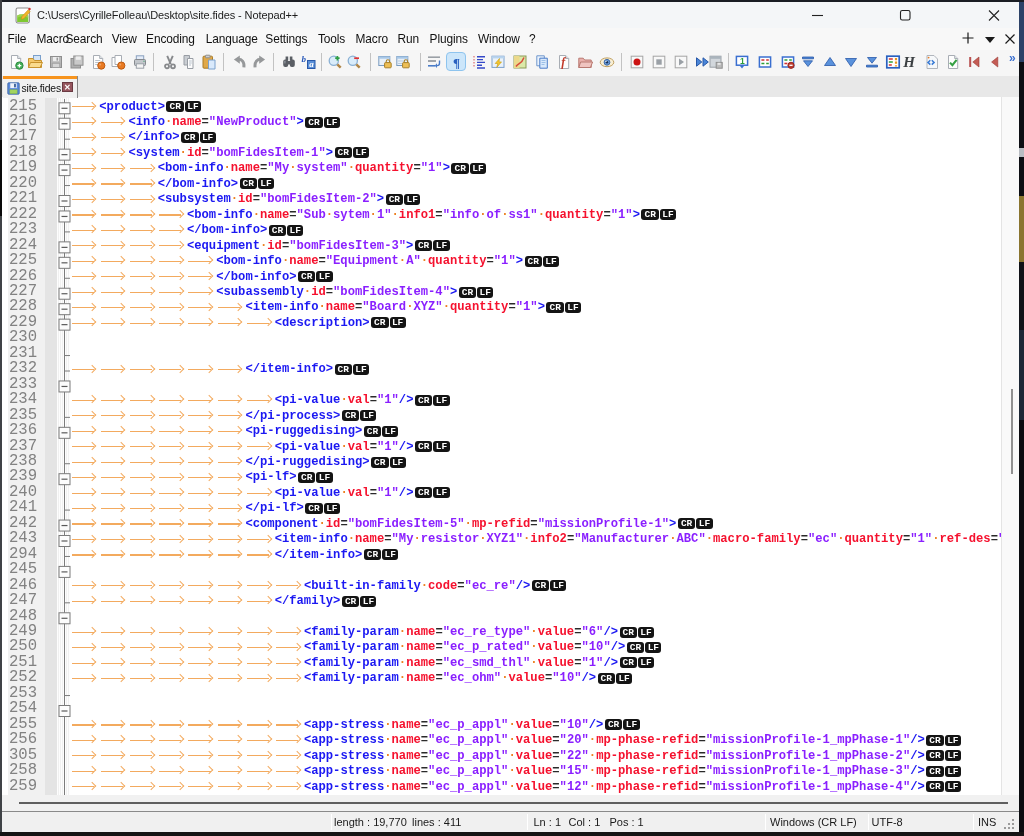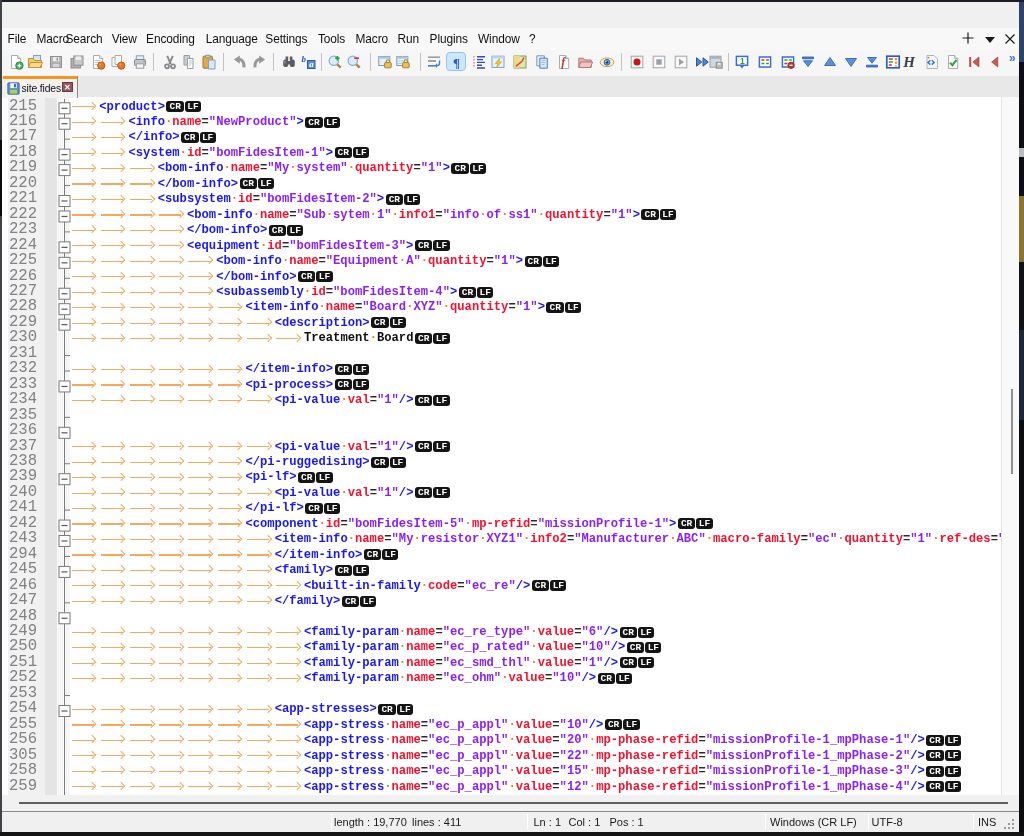--- a/index.html
+++ b/index.html
@@ -34,20 +34,39 @@
 #vsb{position:absolute;left:999px;top:95px;width:18px;height:698px;background:#f9f9f9;border-left:1px solid #e4e4e4}
 #vsb .th{position:absolute;left:9.3px;top:292px;width:2.2px;height:85px;background:#909090}
 #hsb{position:absolute;left:0;top:793px;width:999px;height:16px;background:#f1f1f1}
 #hsb .th{position:absolute;left:17px;top:6.5px;width:989px;height:2.5px;background:#5f5f5f}
 #status{position:absolute;left:0;top:809px;width:100%;height:21px;background:#f0f0f0;border-top:1px solid #8a8a8a}
 #status span{position:absolute;top:3.5px;font-size:11px;color:#1a1a1a}
 #status i{position:absolute;top:2px;width:1px;height:16px;background:#bbb;border-right:1px solid #fff}
 .wbtn{position:absolute;top:0;height:26px;color:#222}
 </style></head><body>
 <div id="win">
+  <div id="title">
+    <svg width="17" height="17" viewBox="0 0 16 16" style="position:absolute;left:13px;top:5px">
+        <rect x="1" y="1" width="12.5" height="14" rx="1.5" fill="#fff" stroke="#8a8a8a"></rect>
+        <path d="M2 8c3-1.5 7-1.5 10.5 0V14H2z" fill="#7ec832"></path>
+        <path d="M2 8c3-1.5 7-1.5 10.5 0V10C9 8.5 5 8.5 2 10z" fill="#a8d860" opacity=".7"></path>
+        <path d="M12.5 2.5L6.5 9l-.8 2.6L8.3 11l6-6.5z" fill="#f0b428" stroke="#c08a10" stroke-width=".5"></path>
+        <circle cx="13.7" cy="1.8" r="1.1" fill="#d82a2a"></circle>
+      </svg>
+    <span class="txt">C:\Users\CyrilleFolleau\Desktop\site.fides - Notepad++</span>
+    <svg class="wbtn" style="left:805px" width="20" height="26">
+        <path d="M5 13.5h11" stroke="#222" stroke-width="1.1"></path>
+      </svg>
+    <svg class="wbtn" style="left:893px" width="20" height="26">
+        <rect x="5.5" y="8.5" width="9.5" height="9.5" rx="1.8" fill="none" stroke="#222" stroke-width="1.1"></rect>
+      </svg>
+    <svg class="wbtn" style="left:981px" width="22" height="26">
+        <path d="M6 8.5l10 10M16 8.5l-10 10" stroke="#222" stroke-width="1.1"></path>
+      </svg>
+  </div>
   <div id="menu">
       <span style="left:5.5px">File</span>
       <span style="left:34.5px">Macro</span>
       <span style="left:63.5px">Search</span>
       <span style="left:109.7px">View</span>
       <span style="left:144.1px">Encoding</span>
       <span style="left:203.7px">Language</span>
       <span style="left:263.3px">Settings</span>
       <span style="left:315.9px">Tools</span>
       <span style="left:353.5px">Macro</span>
@@ -426,40 +445,38 @@
       <div class="ln" style="top:78.82px"><b class="t"></b><b class="t"></b><b class="t"></b><span class="b">&lt;/bom-info&gt;</span><em>CR</em><em class="l">LF</em></div>
       <div class="ln" style="top:94.28px"><b class="t"></b><b class="t"></b><b class="t"></b><span class="b">&lt;subsystem</span><span class="x"><i>·</i></span><span class="r">id</span><span class="e">=</span><span class="p">"bomFidesItem-2"</span><span class="b">&gt;</span><em>CR</em><em class="l">LF</em></div>
       <div class="ln" style="top:109.73px"><b class="t"></b><b class="t"></b><b class="t"></b><b class="t"></b><span class="b">&lt;bom-info</span><span class="x"><i>·</i></span><span class="r">name</span><span class="e">=</span><span class="p">"Sub<i>·</i>sytem<i>·</i>1"</span><span class="x"><i>·</i></span><span class="r">info1</span><span class="e">=</span><span class="p">"info<i>·</i>of<i>·</i>ss1"</span><span class="x"><i>·</i></span><span class="r">quantity</span><span class="e">=</span><span class="p">"1"</span><span class="b">&gt;</span><em>CR</em><em class="l">LF</em></div>
       <div class="ln" style="top:125.19px"><b class="t"></b><b class="t"></b><b class="t"></b><b class="t"></b><span class="b">&lt;/bom-info&gt;</span><em>CR</em><em class="l">LF</em></div>
       <div class="ln" style="top:140.64px"><b class="t"></b><b class="t"></b><b class="t"></b><b class="t"></b><span class="b">&lt;equipment</span><span class="x"><i>·</i></span><span class="r">id</span><span class="e">=</span><span class="p">"bomFidesItem-3"</span><span class="b">&gt;</span><em>CR</em><em class="l">LF</em></div>
       <div class="ln" style="top:156.09px"><b class="t"></b><b class="t"></b><b class="t"></b><b class="t"></b><b class="t"></b><span class="b">&lt;bom-info</span><span class="x"><i>·</i></span><span class="r">name</span><span class="e">=</span><span class="p">"Equipment<i>·</i>A"</span><span class="x"><i>·</i></span><span class="r">quantity</span><span class="e">=</span><span class="p">"1"</span><span class="b">&gt;</span><em>CR</em><em class="l">LF</em></div>
       <div class="ln" style="top:171.55px"><b class="t"></b><b class="t"></b><b class="t"></b><b class="t"></b><b class="t"></b><span class="b">&lt;/bom-info&gt;</span><em>CR</em><em class="l">LF</em></div>
       <div class="ln" style="top:187.00px"><b class="t"></b><b class="t"></b><b class="t"></b><b class="t"></b><b class="t"></b><span class="b">&lt;subassembly</span><span class="x"><i>·</i></span><span class="r">id</span><span class="e">=</span><span class="p">"bomFidesItem-4"</span><span class="b">&gt;</span><em>CR</em><em class="l">LF</em></div>
       <div class="ln" style="top:202.46px"><b class="t"></b><b class="t"></b><b class="t"></b><b class="t"></b><b class="t"></b><b class="t"></b><span class="b">&lt;item-info</span><span class="x"><i>·</i></span><span class="r">name</span><span class="e">=</span><span class="p">"Board<i>·</i>XYZ"</span><span class="x"><i>·</i></span><span class="r">quantity</span><span class="e">=</span><span class="p">"1"</span><span class="b">&gt;</span><em>CR</em><em class="l">LF</em></div>
       <div class="ln" style="top:217.91px"><b class="t"></b><b class="t"></b><b class="t"></b><b class="t"></b><b class="t"></b><b class="t"></b><b class="t"></b><span class="b">&lt;description&gt;</span><em>CR</em><em class="l">LF</em></div>
-      <div class="ln" style="top:233.37px"><b class="t"></b><b class="t"></b><b class="t"></b><b class="t"></b><b class="t"></b><b class="t"></b><b class="t"></b><b class="t"></b><span class="x">Treatment<i>·</i>Board</span><em>CR</em><em class="l">LF</em></div>
       <div class="ln" style="top:264.28px"><b class="t"></b><b class="t"></b><b class="t"></b><b class="t"></b><b class="t"></b><b class="t"></b><span class="b">&lt;/item-info&gt;</span><em>CR</em><em class="l">LF</em></div>
-      <div class="ln" style="top:279.73px"><b class="t"></b><b class="t"></b><b class="t"></b><b class="t"></b><b class="t"></b><b class="t"></b><span class="b">&lt;pi-process&gt;</span><em>CR</em><em class="l">LF</em></div>
       <div class="ln" style="top:295.19px"><b class="t"></b><b class="t"></b><b class="t"></b><b class="t"></b><b class="t"></b><b class="t"></b><b class="t"></b><span class="b">&lt;pi-value</span><span class="x"><i>·</i></span><span class="r">val</span><span class="e">=</span><span class="p">"1"</span><span class="b">/&gt;</span><em>CR</em><em class="l">LF</em></div>
+      <div class="ln" style="top:310.64px"><b class="t"></b><b class="t"></b><b class="t"></b><b class="t"></b><b class="t"></b><b class="t"></b><span class="b">&lt;/pi-process&gt;</span><em>CR</em><em class="l">LF</em></div>
+      <div class="ln" style="top:326.09px"><b class="t"></b><b class="t"></b><b class="t"></b><b class="t"></b><b class="t"></b><b class="t"></b><span class="b">&lt;pi-ruggedising&gt;</span><em>CR</em><em class="l">LF</em></div>
       <div class="ln" style="top:341.55px"><b class="t"></b><b class="t"></b><b class="t"></b><b class="t"></b><b class="t"></b><b class="t"></b><b class="t"></b><span class="b">&lt;pi-value</span><span class="x"><i>·</i></span><span class="r">val</span><span class="e">=</span><span class="p">"1"</span><span class="b">/&gt;</span><em>CR</em><em class="l">LF</em></div>
       <div class="ln" style="top:357.00px"><b class="t"></b><b class="t"></b><b class="t"></b><b class="t"></b><b class="t"></b><b class="t"></b><span class="b">&lt;/pi-ruggedising&gt;</span><em>CR</em><em class="l">LF</em></div>
       <div class="ln" style="top:372.46px"><b class="t"></b><b class="t"></b><b class="t"></b><b class="t"></b><b class="t"></b><b class="t"></b><span class="b">&lt;pi-lf&gt;</span><em>CR</em><em class="l">LF</em></div>
       <div class="ln" style="top:387.91px"><b class="t"></b><b class="t"></b><b class="t"></b><b class="t"></b><b class="t"></b><b class="t"></b><b class="t"></b><span class="b">&lt;pi-value</span><span class="x"><i>·</i></span><span class="r">val</span><span class="e">=</span><span class="p">"1"</span><span class="b">/&gt;</span><em>CR</em><em class="l">LF</em></div>
       <div class="ln" style="top:403.37px"><b class="t"></b><b class="t"></b><b class="t"></b><b class="t"></b><b class="t"></b><b class="t"></b><span class="b">&lt;/pi-lf&gt;</span><em>CR</em><em class="l">LF</em></div>
       <div class="ln" style="top:418.82px"><b class="t"></b><b class="t"></b><b class="t"></b><b class="t"></b><b class="t"></b><b class="t"></b><span class="b">&lt;component</span><span class="x"><i>·</i></span><span class="r">id</span><span class="e">=</span><span class="p">"bomFidesItem-5"</span><span class="x"><i>·</i></span><span class="r">mp-refid</span><span class="e">=</span><span class="p">"missionProfile-1"</span><span class="b">&gt;</span><em>CR</em><em class="l">LF</em></div>
       <div class="ln" style="top:434.28px"><b class="t"></b><b class="t"></b><b class="t"></b><b class="t"></b><b class="t"></b><b class="t"></b><b class="t"></b><span class="b">&lt;item-info</span><span class="x"><i>·</i></span><span class="r">name</span><span class="e">=</span><span class="p">"My<i>·</i>resistor<i>·</i>XYZ1"</span><span class="x"><i>·</i></span><span class="r">info2</span><span class="e">=</span><span class="p">"Manufacturer<i>·</i>ABC"</span><span class="x"><i>·</i></span><span class="r">macro-family</span><span class="e">=</span><span class="p">"ec"</span><span class="x"><i>·</i></span><span class="r">quantity</span><span class="e">=</span><span class="p">"1"</span><span class="x"><i>·</i></span><span class="r">ref-des</span><span class="e">=</span><span class="p">"</span></div>
       <div class="ln" style="top:449.73px"><b class="t"></b><b class="t"></b><b class="t"></b><b class="t"></b><b class="t"></b><b class="t"></b><b class="t"></b><span class="b">&lt;/item-info&gt;</span><em>CR</em><em class="l">LF</em></div>
-      <div class="ln" style="top:465.19px"><b class="t"></b><b class="t"></b><b class="t"></b><b class="t"></b><b class="t"></b><b class="t"></b><b class="t"></b><span class="b">&lt;family&gt;</span><em>CR</em><em class="l">LF</em></div>
       <div class="ln" style="top:480.64px"><b class="t"></b><b class="t"></b><b class="t"></b><b class="t"></b><b class="t"></b><b class="t"></b><b class="t"></b><b class="t"></b><span class="b">&lt;built-in-family</span><span class="x"><i>·</i></span><span class="r">code</span><span class="e">=</span><span class="p">"ec_re"</span><span class="b">/&gt;</span><em>CR</em><em class="l">LF</em></div>
       <div class="ln" style="top:496.09px"><b class="t"></b><b class="t"></b><b class="t"></b><b class="t"></b><b class="t"></b><b class="t"></b><b class="t"></b><span class="b">&lt;/family&gt;</span><em>CR</em><em class="l">LF</em></div>
       <div class="ln" style="top:527.00px"><b class="t"></b><b class="t"></b><b class="t"></b><b class="t"></b><b class="t"></b><b class="t"></b><b class="t"></b><b class="t"></b><span class="b">&lt;family-param</span><span class="x"><i>·</i></span><span class="r">name</span><span class="e">=</span><span class="p">"ec_re_type"</span><span class="x"><i>·</i></span><span class="r">value</span><span class="e">=</span><span class="p">"6"</span><span class="b">/&gt;</span><em>CR</em><em class="l">LF</em></div>
       <div class="ln" style="top:542.46px"><b class="t"></b><b class="t"></b><b class="t"></b><b class="t"></b><b class="t"></b><b class="t"></b><b class="t"></b><b class="t"></b><span class="b">&lt;family-param</span><span class="x"><i>·</i></span><span class="r">name</span><span class="e">=</span><span class="p">"ec_p_rated"</span><span class="x"><i>·</i></span><span class="r">value</span><span class="e">=</span><span class="p">"10"</span><span class="b">/&gt;</span><em>CR</em><em class="l">LF</em></div>
       <div class="ln" style="top:557.91px"><b class="t"></b><b class="t"></b><b class="t"></b><b class="t"></b><b class="t"></b><b class="t"></b><b class="t"></b><b class="t"></b><span class="b">&lt;family-param</span><span class="x"><i>·</i></span><span class="r">name</span><span class="e">=</span><span class="p">"ec_smd_thl"</span><span class="x"><i>·</i></span><span class="r">value</span><span class="e">=</span><span class="p">"1"</span><span class="b">/&gt;</span><em>CR</em><em class="l">LF</em></div>
       <div class="ln" style="top:573.37px"><b class="t"></b><b class="t"></b><b class="t"></b><b class="t"></b><b class="t"></b><b class="t"></b><b class="t"></b><b class="t"></b><span class="b">&lt;family-param</span><span class="x"><i>·</i></span><span class="r">name</span><span class="e">=</span><span class="p">"ec_ohm"</span><span class="x"><i>·</i></span><span class="r">value</span><span class="e">=</span><span class="p">"10"</span><span class="b">/&gt;</span><em>CR</em><em class="l">LF</em></div>
-      <div class="ln" style="top:604.28px"><b class="t"></b><b class="t"></b><b class="t"></b><b class="t"></b><b class="t"></b><b class="t"></b><b class="t"></b><span class="b">&lt;app-stresses&gt;</span><em>CR</em><em class="l">LF</em></div>
       <div class="ln" style="top:619.73px"><b class="t"></b><b class="t"></b><b class="t"></b><b class="t"></b><b class="t"></b><b class="t"></b><b class="t"></b><b class="t"></b><span class="b">&lt;app-stress</span><span class="x"><i>·</i></span><span class="r">name</span><span class="e">=</span><span class="p">"ec_p_appl"</span><span class="x"><i>·</i></span><span class="r">value</span><span class="e">=</span><span class="p">"10"</span><span class="b">/&gt;</span><em>CR</em><em class="l">LF</em></div>
       <div class="ln" style="top:635.18px"><b class="t"></b><b class="t"></b><b class="t"></b><b class="t"></b><b class="t"></b><b class="t"></b><b class="t"></b><b class="t"></b><span class="b">&lt;app-stress</span><span class="x"><i>·</i></span><span class="r">name</span><span class="e">=</span><span class="p">"ec_p_appl"</span><span class="x"><i>·</i></span><span class="r">value</span><span class="e">=</span><span class="p">"20"</span><span class="x"><i>·</i></span><span class="r">mp-phase-refid</span><span class="e">=</span><span class="p">"missionProfile-1_mpPhase-1"</span><span class="b">/&gt;</span><em>CR</em><em class="l">LF</em></div>
       <div class="ln" style="top:650.64px"><b class="t"></b><b class="t"></b><b class="t"></b><b class="t"></b><b class="t"></b><b class="t"></b><b class="t"></b><b class="t"></b><span class="b">&lt;app-stress</span><span class="x"><i>·</i></span><span class="r">name</span><span class="e">=</span><span class="p">"ec_p_appl"</span><span class="x"><i>·</i></span><span class="r">value</span><span class="e">=</span><span class="p">"22"</span><span class="x"><i>·</i></span><span class="r">mp-phase-refid</span><span class="e">=</span><span class="p">"missionProfile-1_mpPhase-2"</span><span class="b">/&gt;</span><em>CR</em><em class="l">LF</em></div>
       <div class="ln" style="top:666.09px"><b class="t"></b><b class="t"></b><b class="t"></b><b class="t"></b><b class="t"></b><b class="t"></b><b class="t"></b><b class="t"></b><span class="b">&lt;app-stress</span><span class="x"><i>·</i></span><span class="r">name</span><span class="e">=</span><span class="p">"ec_p_appl"</span><span class="x"><i>·</i></span><span class="r">value</span><span class="e">=</span><span class="p">"15"</span><span class="x"><i>·</i></span><span class="r">mp-phase-refid</span><span class="e">=</span><span class="p">"missionProfile-1_mpPhase-3"</span><span class="b">/&gt;</span><em>CR</em><em class="l">LF</em></div>
       <div class="ln" style="top:681.55px"><b class="t"></b><b class="t"></b><b class="t"></b><b class="t"></b><b class="t"></b><b class="t"></b><b class="t"></b><b class="t"></b><span class="b">&lt;app-stress</span><span class="x"><i>·</i></span><span class="r">name</span><span class="e">=</span><span class="p">"ec_p_appl"</span><span class="x"><i>·</i></span><span class="r">value</span><span class="e">=</span><span class="p">"12"</span><span class="x"><i>·</i></span><span class="r">mp-phase-refid</span><span class="e">=</span><span class="p">"missionProfile-1_mpPhase-4"</span><span class="b">/&gt;</span><em>CR</em><em class="l">LF</em></div>
   </div>
   <div id="vsb">
       <div class="th"></div>
     </div>
   <div id="hsb">

